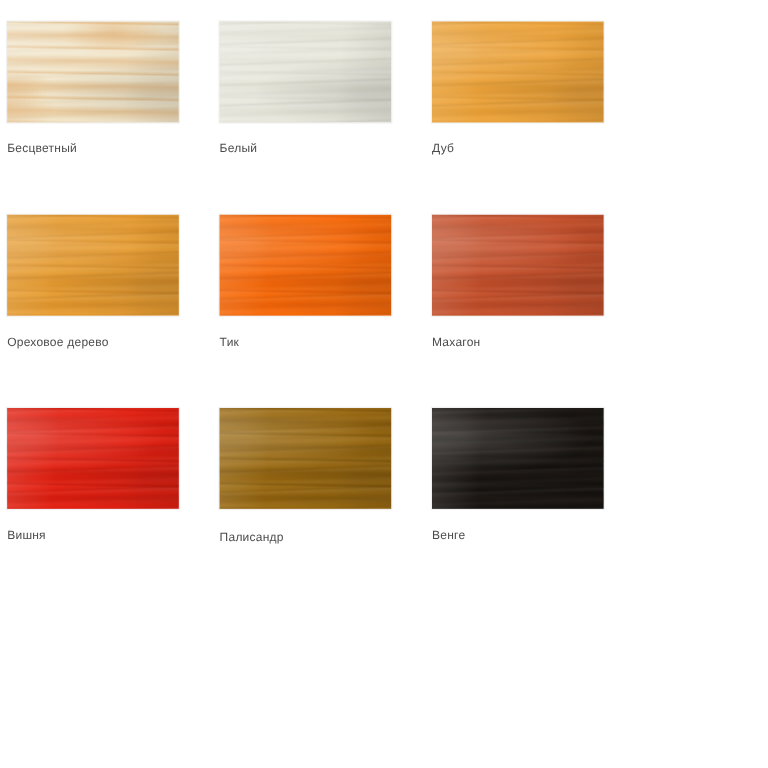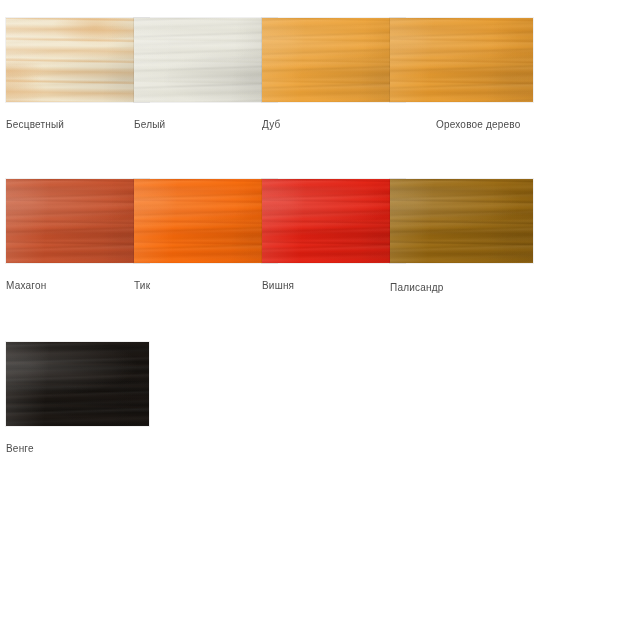--- a/index.html
+++ b/index.html
@@ -18,21 +18,21 @@
   #swatch-grid {
     width: 640px;
     box-sizing: border-box;
     padding: 18px 0 0 6px;
     display: flex;
     flex-wrap: wrap;
     align-content: flex-start;
   }
 
   .swatch-cell {
-    width: 128px;
+    width: 177px;
     margin: 0 0 48px 0;
     display: flex;
     flex-direction: column;
     align-items: flex-start;
   }
 
   .swatch-tile {
     position: relative;
     width: 143px;
     height: 84px;
@@ -140,39 +140,39 @@
       </div>
       <div class="swatch-label" style="color: rgb(76, 76, 76); text-align: center;">Дуб</div>
     </div>
     <div class="swatch-cell">
       <div class="swatch-tile" style="background: rgb(231, 157, 51); width: 143px; height: 84px;">
         <span class="grain-a"></span>
         <span class="grain-b" style="background-image: repeating-linear-gradient(181deg, rgba(0, 0, 0, 0) 0px, rgb(201, 127, 28) 2.5px, rgba(255, 255, 255, 0.05) 4px, rgba(0, 0, 0, 0) 8px, rgb(201, 127, 28) 13px, rgba(0, 0, 0, 0) 21px); opacity: 0.38;"></span>
         <span class="grain-c"></span>
         <span class="sheen"></span>
       </div>
-      <div class="swatch-label" style="color: rgb(76, 76, 76); margin-left: 46px;">Ореховое дерево</div>
+      <div class="swatch-label" style="color: rgb(76, 76, 76);">Ореховое дерево</div>
+    </div>
+    <div class="swatch-cell">
+      <div class="swatch-tile" style="background: rgb(247, 106, 10); width: 143px; height: 84px;">
+        <span class="grain-a"></span>
+        <span class="grain-b" style="background-image: repeating-linear-gradient(181deg, rgba(0, 0, 0, 0) 0px, rgb(215, 83, 5) 2.5px, rgba(255, 255, 255, 0.05) 4px, rgba(0, 0, 0, 0) 8px, rgb(215, 83, 5) 13px, rgba(0, 0, 0, 0) 21px); opacity: 0.38;"></span>
+        <span class="grain-c"></span>
+        <span class="sheen"></span>
+      </div>
+      <div class="swatch-label" style="color: rgb(76, 76, 76);">Тик</div>
     </div>
     <div class="swatch-cell">
       <div class="swatch-tile" style="background: rgb(198, 81, 44); width: 143px; height: 84px;">
         <span class="grain-a"></span>
         <span class="grain-b" style="background-image: repeating-linear-gradient(181deg, rgba(0, 0, 0, 0) 0px, rgb(163, 61, 31) 2.5px, rgba(255, 255, 255, 0.05) 4px, rgba(0, 0, 0, 0) 8px, rgb(163, 61, 31) 13px, rgba(0, 0, 0, 0) 21px); opacity: 0.38;"></span>
         <span class="grain-c"></span>
         <span class="sheen"></span>
       </div>
       <div class="swatch-label" style="color: rgb(76, 76, 76);">Махагон</div>
-    </div>
-    <div class="swatch-cell">
-      <div class="swatch-tile" style="background: rgb(247, 106, 10); width: 143px; height: 84px;">
-        <span class="grain-a"></span>
-        <span class="grain-b" style="background-image: repeating-linear-gradient(181deg, rgba(0, 0, 0, 0) 0px, rgb(215, 83, 5) 2.5px, rgba(255, 255, 255, 0.05) 4px, rgba(0, 0, 0, 0) 8px, rgb(215, 83, 5) 13px, rgba(0, 0, 0, 0) 21px); opacity: 0.38;"></span>
-        <span class="grain-c"></span>
-        <span class="sheen"></span>
-      </div>
-      <div class="swatch-label" style="color: rgb(76, 76, 76);">Тик</div>
     </div>
     <div class="swatch-cell">
       <div class="swatch-tile" style="background: rgb(227, 33, 18); width: 143px; height: 84px;">
         <span class="grain-a"></span>
         <span class="grain-b" style="background-image: repeating-linear-gradient(181deg, rgba(0, 0, 0, 0) 0px, rgb(187, 20, 9) 2.5px, rgba(255, 255, 255, 0.05) 4px, rgba(0, 0, 0, 0) 8px, rgb(187, 20, 9) 13px, rgba(0, 0, 0, 0) 21px); opacity: 0.38;"></span>
         <span class="grain-c"></span>
         <span class="sheen"></span>
       </div>
       <div class="swatch-label" style="color: rgb(76, 76, 76);">Вишня</div>
     </div>

